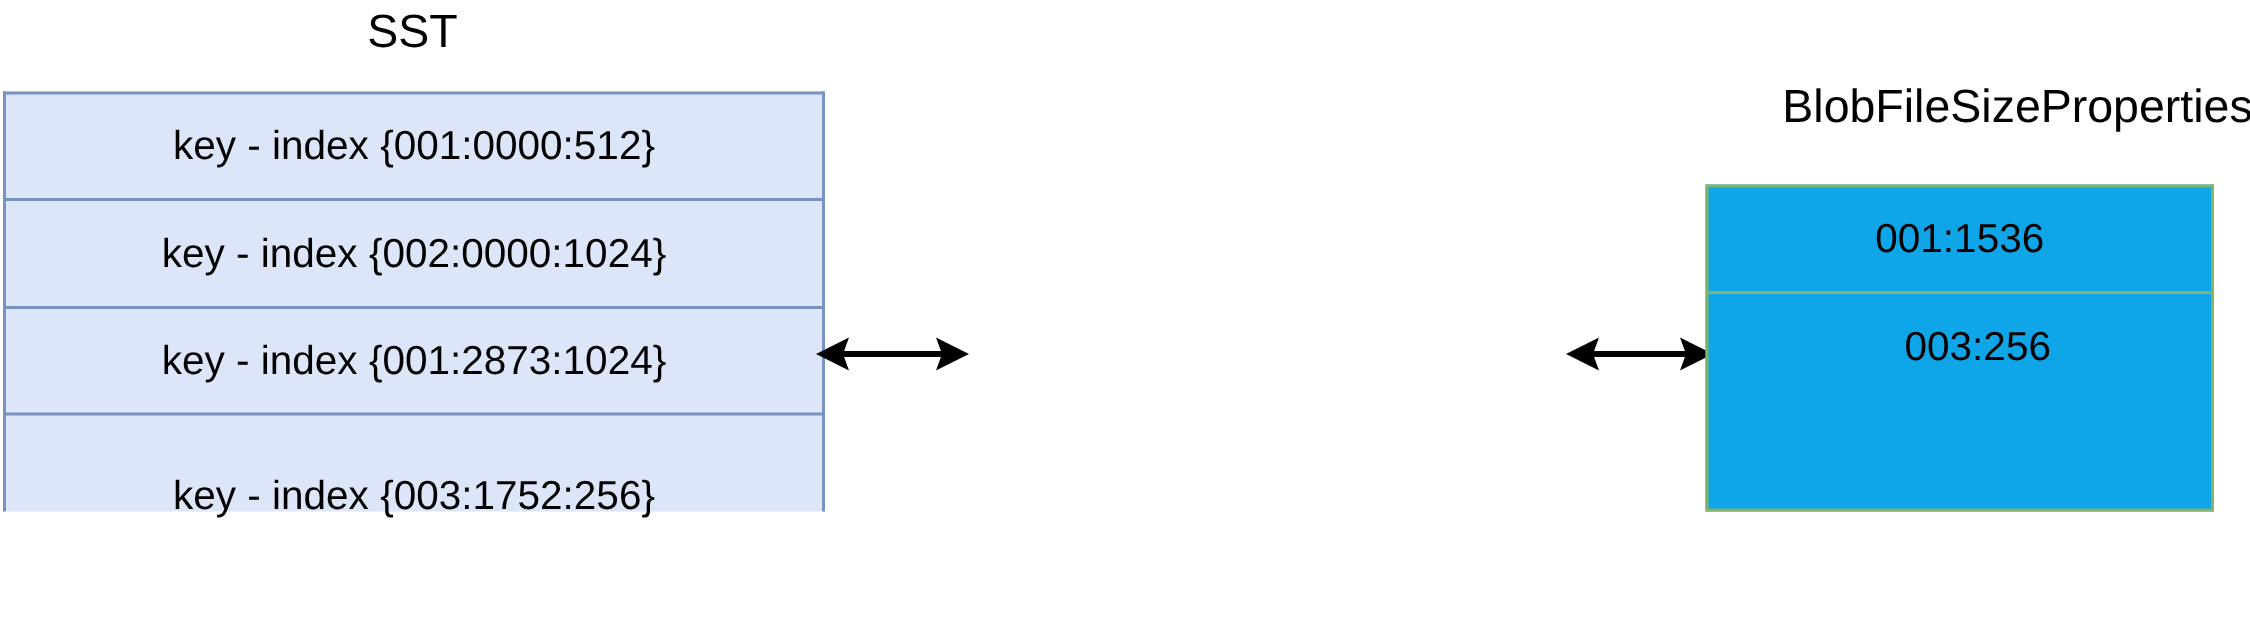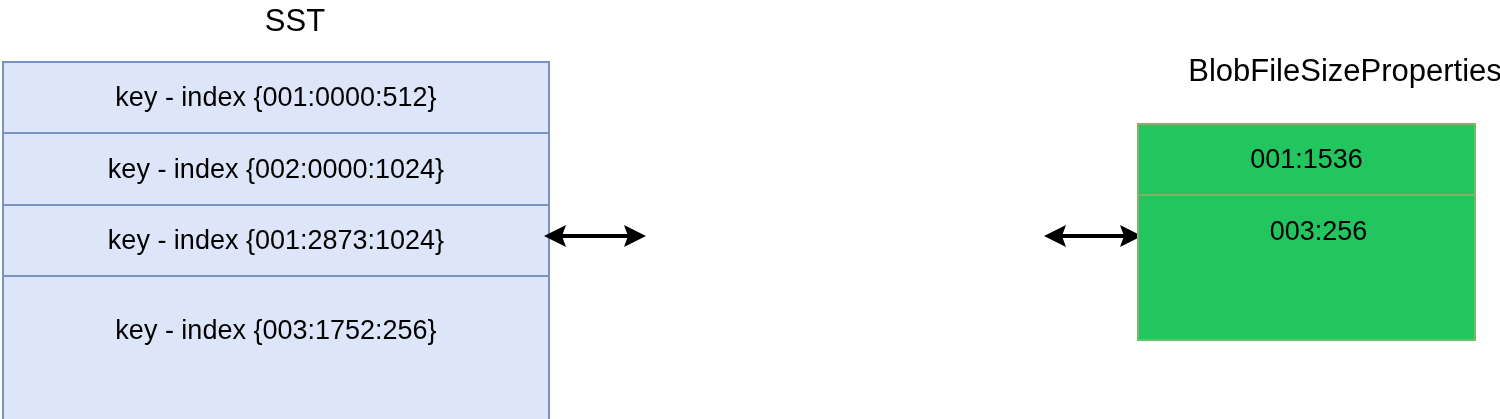--- a/index.html
+++ b/index.html
@@ -29,35 +29,34 @@
     font-size: 31px;
     line-height: 36px;
     color: #000000;
     white-space: nowrap;
     text-align: center;
   }
   #sst-title {
     left: 0;
     top: 3px;
     width: 550px;
-    padding-left: 20px;
   }
   #props-title {
     left: 1149px;
     top: 53px;
     width: 392px;
   }
 
   
   #sst-table {
     position: absolute;
     left: 2px;
     top: 61px;
     width: 548px;
-    height: 358px;
+    height: 280px;
     border: 2px solid #7992c4;
     border-bottom: none;
     box-sizing: border-box;
     background: #dce6f8;
   }
   #sst-table .row {
     height: 71.4px;
     box-sizing: border-box;
     border-bottom: 2px solid #7992c4;
     display: flex;
@@ -74,21 +73,21 @@
 
   
   #props-table {
     position: absolute;
     left: 1137px;
     top: 123px;
     width: 339px;
     height: 218px;
     border: 2px solid #82b366;
     box-sizing: border-box;
-    background: #22c55e;
+    background: #0ea5e9;
   }
   #props-table .row {
     height: 71.3px;
     box-sizing: border-box;
     border-bottom: 2px solid #82b366;
     display: flex;
     align-items: center;
     justify-content: center;
     font-size: 27px;
     color: #000000;

